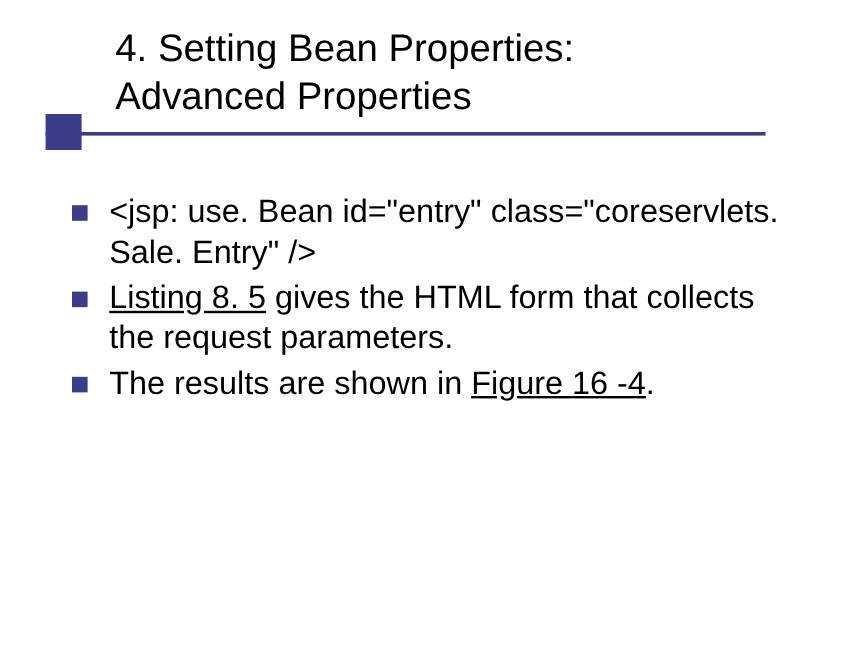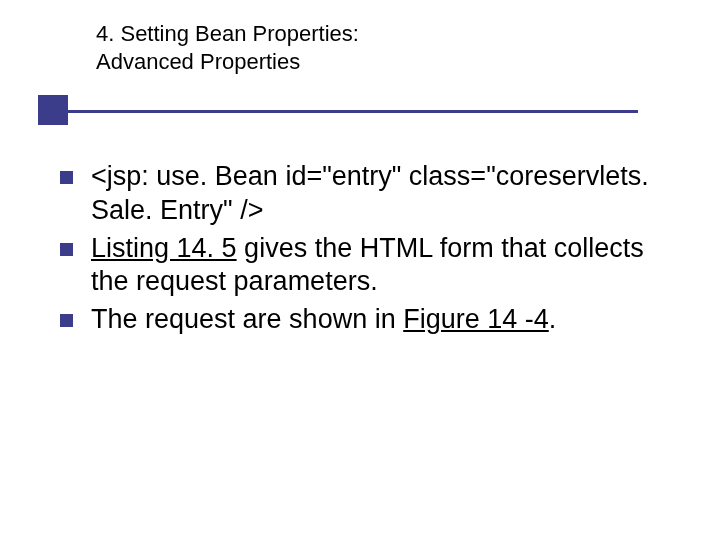--- a/index.html
+++ b/index.html
@@ -18,21 +18,21 @@
     height: 540px;
     box-sizing: border-box;
   }
   .title-block {
     position: absolute;
     left: 96px;
     top: 20px;
     width: 560px;
   }
   .title-text {
-    font-size: 22px;
+    font-size: 32px;
     line-height: 1.25;
     font-weight: 400;
     color: #000000;
   }
   .title-underline {
     position: absolute;
     left: 38px;
     top: 110px;
     width: 600px;
     height: 3px;
@@ -91,25 +91,25 @@
     <div class="item">
       <div class="bullet"></div>
       <div class="item-text">
         <span>&lt;jsp: use. Bean id="entry" class="coreservlets. Sale. Entry" /&gt;</span><span class="link"></span><span></span>
       </div>
     </div>
 
     <div class="item">
       <div class="bullet"></div>
       <div class="item-text">
-        <span></span><span class="link">Listing 14. 5</span><span> gives the HTML form that collects the request parameters.</span>
+        <span></span><span class="link">Listing 8. 5</span><span> gives the HTML form that collects the request parameters.</span>
       </div>
     </div>
 
     <div class="item">
       <div class="bullet"></div>
       <div class="item-text">
-        <span>The request are shown in </span><span class="link">Figure 14 -4</span><span>.</span>
+        <span>The results are shown in </span><span class="link">Figure 16 -4</span><span>.</span>
       </div>
     </div>
 
   </div>
 </div>
 
 </body></html>

